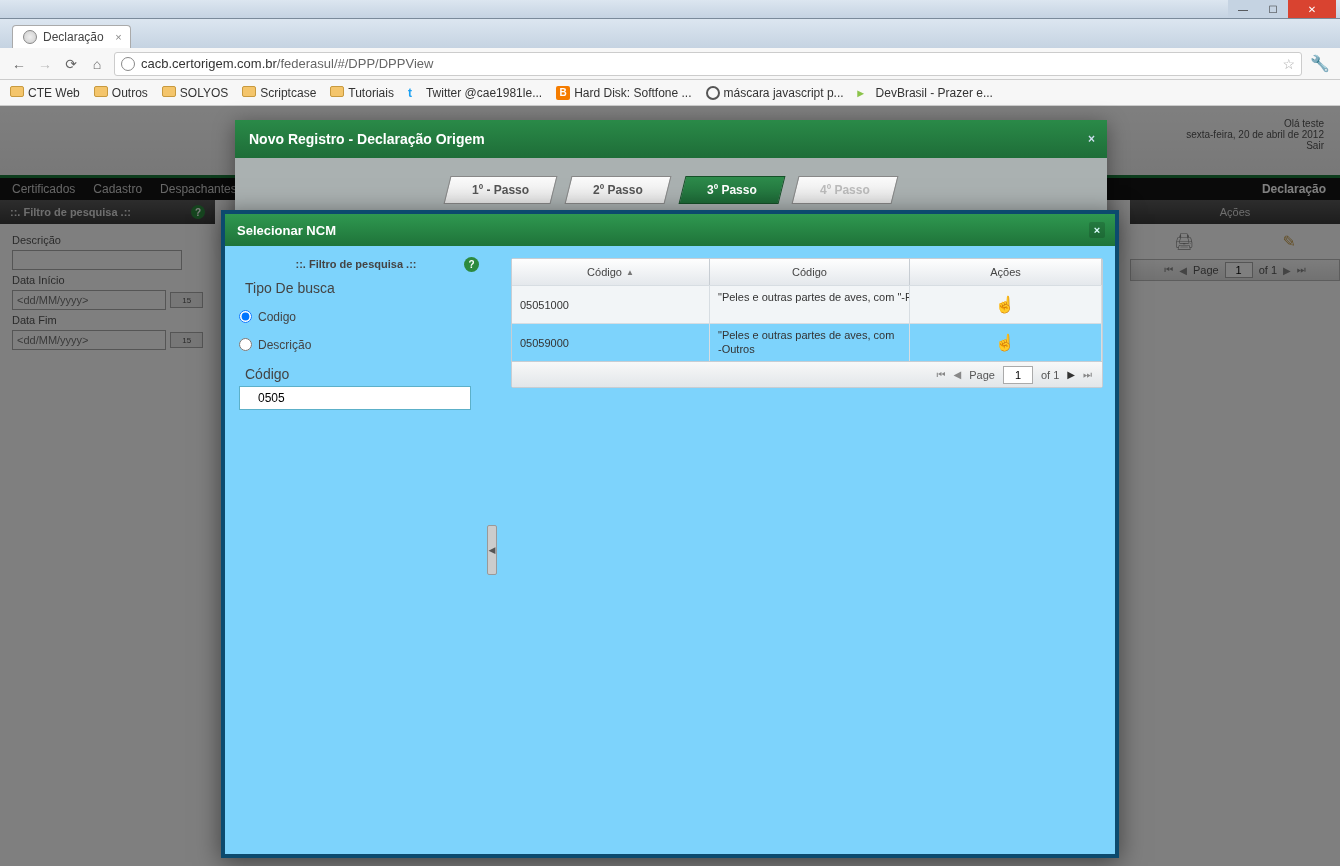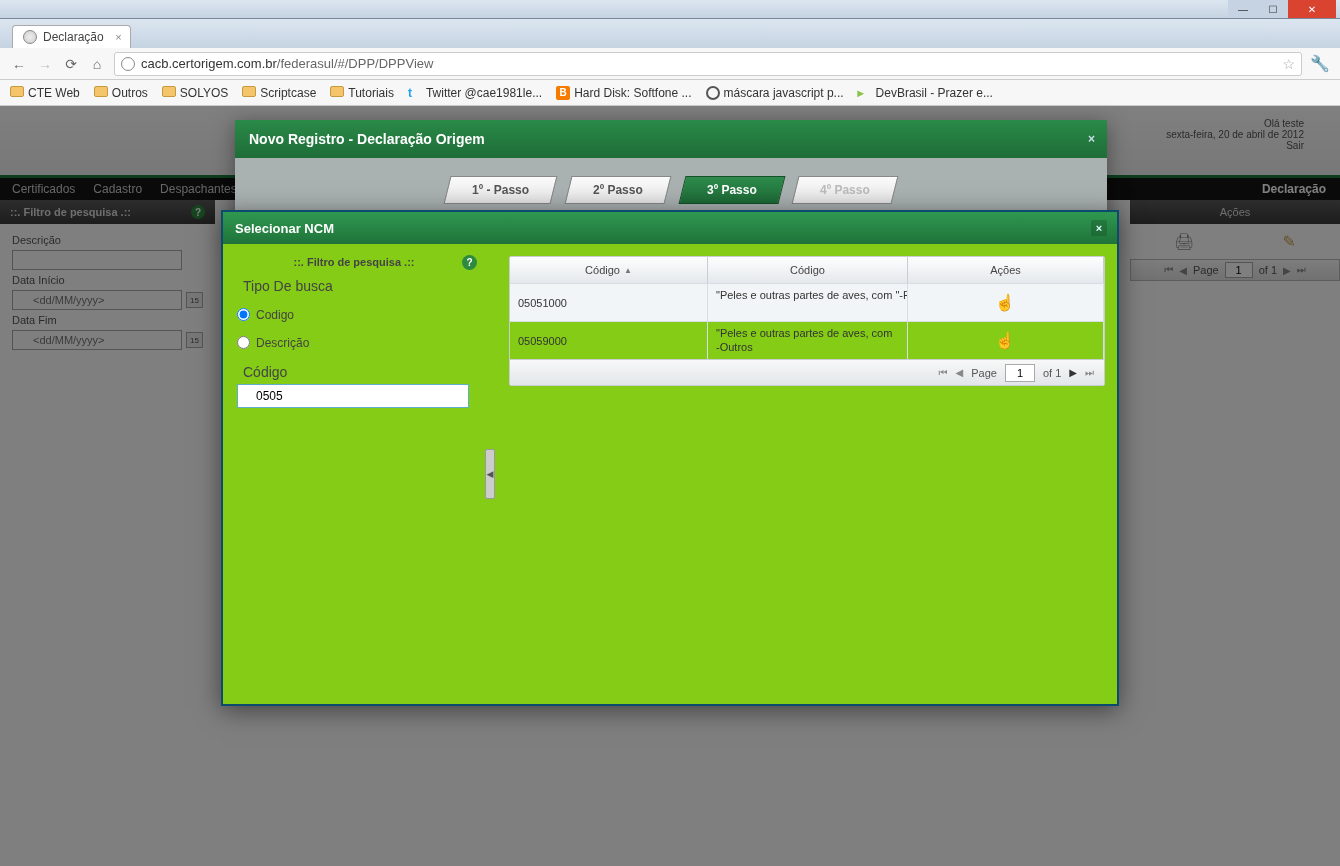--- a/index.html
+++ b/index.html
@@ -39,32 +39,32 @@
 .db{color:#8bc34a;font-weight:bold}
 
 
 .app{position:absolute;top:106px;left:0;right:0;bottom:0;background:#fff}
 .dimmer{position:absolute;inset:0;background:rgba(0,0,0,.5)}
 
 
 .app-header{height:72px;background:linear-gradient(#fff,#f0f0f0);display:flex;align-items:center;padding:0 20px;border-bottom:3px solid #1b7a3a;position:relative}
 .logo{font-weight:bold;color:#1b7a3a;font-size:22px;letter-spacing:1px}
 .logo-sub{font-size:7px;color:#666;letter-spacing:0}
-.user-area{position:absolute;right:36px;top:12px;text-align:right;font-size:10px;color:#555}
+.user-area{position:absolute;right:16px;top:12px;text-align:right;font-size:10px;color:#555}
 
 
 .app-nav{height:22px;background:#151515;display:flex;align-items:center;padding:0 12px;gap:18px;font-size:12px;color:#ccc;position:relative}
 .app-nav .nav-right{position:absolute;right:14px;color:#fff;font-weight:bold}
 
 
 .back-filter-bar{height:24px;background:linear-gradient(#5a5a5a,#3a3a3a);color:#ddd;font-size:11px;display:flex;align-items:center;padding:0 10px;font-weight:bold}
 .back-filter-bar .help{margin-left:auto;width:14px;height:14px;background:#2d8a3f;border-radius:50%;color:#fff;display:flex;align-items:center;justify-content:center;font-size:10px}
 .back-body{padding:6px 12px;font-size:11px;color:#555}
 .back-body label{display:block;margin:4px 0}
-.back-body input{width:170px;height:20px;border:1px solid #aaa;background:#fff;padding:0 20px;font-size:11px}
+.back-body input{width:170px;height:20px;border:1px solid #aaa;background:#fff;padding:0 4px;font-size:11px}
 .date-row{display:flex;align-items:center;gap:4px}
 .date-ico{width:36px;height:16px;border:1px solid #aaa;background:#eee;font-size:8px;display:flex;align-items:center;justify-content:center}
 
 
 .back-actions{position:absolute;right:0;top:0;width:210px}
 .back-actions-hdr{height:24px;background:linear-gradient(#5a5a5a,#3a3a3a);color:#ddd;font-size:11px;display:flex;align-items:center;justify-content:center}
 .back-actions-body{display:flex;justify-content:space-around;padding:8px 0}
 .back-pager{height:22px;background:linear-gradient(#fafafa,#e3e3e3);border:1px solid #bbb;display:flex;align-items:center;justify-content:center;gap:6px;font-size:11px;color:#555}
 .back-pager .pg-input{width:28px;height:16px;border:1px solid #aaa;text-align:center;font-size:11px}
 .pg-ico{color:#888;font-size:10px}
@@ -73,21 +73,21 @@
 .dialog1{position:absolute;top:120px;left:235px;width:872px;background:#fff;box-shadow:0 4px 20px rgba(0,0,0,.4)}
 .dialog1-hdr{height:38px;background:linear-gradient(#2a8a48,#1e6d38);color:#fff;font-size:14px;font-weight:bold;display:flex;align-items:center;padding:0 14px;position:relative}
 .dialog1-hdr .x{position:absolute;right:12px;font-size:12px;color:#cde;cursor:pointer}
 .dialog1-body{background:#aab1b1;padding:18px 0 40px;display:flex;justify-content:center;gap:14px}
 .step{transform:skewX(-14deg);border:1px solid #888;padding:6px 24px;font-size:12px;font-weight:bold;background:linear-gradient(#fcfcfc,#e5e5e5);color:#555}
 .step span{display:inline-block;transform:skewX(14deg)}
 .step.active{background:linear-gradient(#2e8c4c,#1d6a37);color:#fff;border-color:#155028}
 .step.disabled{color:#bbb}
 
 
-.dialog2{position:absolute;top:210px;left:221px;width:898px;height:496px;background:#84cc16;box-shadow:0 4px 24px rgba(0,0,0,.5);border:2px solid #0c4a6e}
+.dialog2{position:absolute;top:210px;left:221px;width:898px;height:648px;background:#7dd3fc;box-shadow:0 4px 24px rgba(0,0,0,.5);border:4px solid #0c4a6e}
 .dialog2-hdr{height:32px;background:linear-gradient(#2f9850,#1f7339);color:#fff;display:flex;align-items:center;padding:0 12px;font-size:13px;font-weight:bold;position:relative}
 .dialog2-hdr .x{position:absolute;right:10px;font-size:11px;color:#dff;cursor:pointer;background:rgba(0,0,0,.15);width:16px;height:16px;display:flex;align-items:center;justify-content:center;border-radius:2px}
 .dialog2-body{display:flex;height:calc(100% - 32px);position:relative}
 .d2-left{width:262px;padding:12px 14px;font-size:11px;color:#444}
 .d2-left .hdr{font-weight:bold;text-align:center;margin-bottom:10px;position:relative}
 .d2-left .hdr .help{position:absolute;right:-6px;top:-1px;width:15px;height:15px;background:#2d8a3f;border-radius:50%;color:#fff;display:flex;align-items:center;justify-content:center;font-size:10px}
 .d2-left .section{margin:8px 6px 4px;font-size:14px}
 .d2-left label{display:flex;gap:6px;margin:14px 0;font-size:12px}
 .d2-left input[type=radio]{width:13px;height:13px}
 .d2-left input[type=text]{width:232px;height:24px;border:1px solid #5cb0c9;background:#fff;padding:0 18px;font-size:12px;outline:none}

